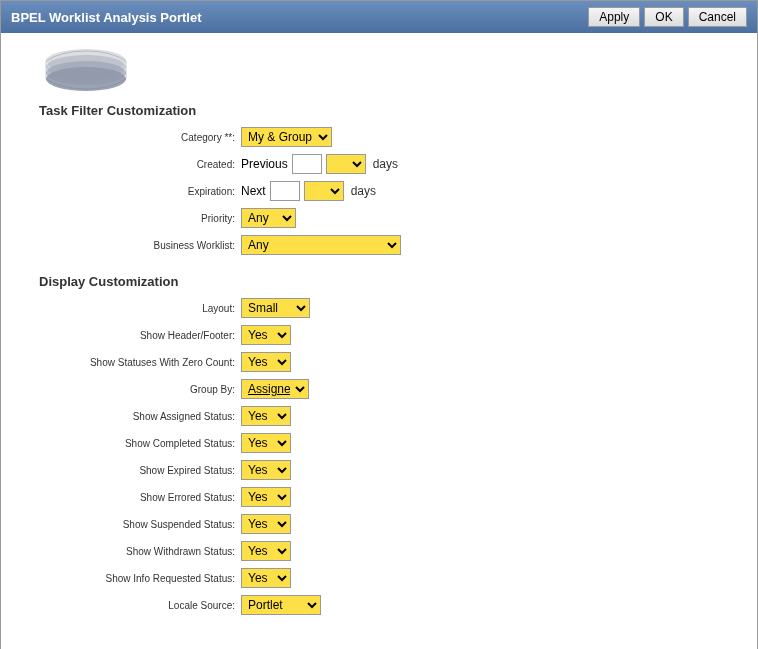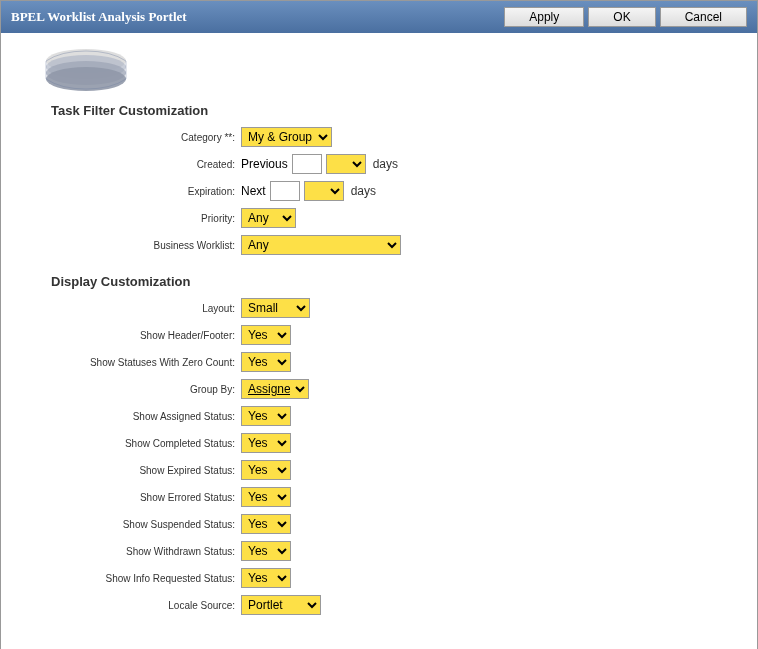--- a/index.html
+++ b/index.html
@@ -21,49 +21,48 @@
       font-weight: bold;
       padding: 6px 10px;
       display: flex;
       align-items: center;
       justify-content: space-between;
     }
     .title-bar-left {
       display: flex;
       align-items: flex-start;
       gap: 6px;
-      font-family: Liberation Serif, serif;
     }
     .title-buttons {
       display: flex;
       gap: 4px;
     }
     .title-btn {
-      padding: 2px 24px;
+      padding: 2px 10px;
       font-size: 12px;
       background: linear-gradient(to bottom, #f5f5f5, #ddd);
       border: 1px solid #999;
       cursor: pointer;
       color: #000;
     }
     .content-area {
       padding: 10px 20px 20px 20px;
       background: #fff;
     }
     .logo-area {
       display: flex;
       justify-content: flex-start;
       margin-bottom: 5px;
     }
     .section-title {
       font-size: 13px;
       font-weight: bold;
       color: #333;
       margin-bottom: 8px;
-      margin-left: 30px;
+      margin-left: 18px;
     }
     .form-section {
       margin-bottom: 18px;
     }
     .form-row {
       display: flex;
       align-items: center;
       margin-bottom: 5px;
       min-height: 22px;
     }

